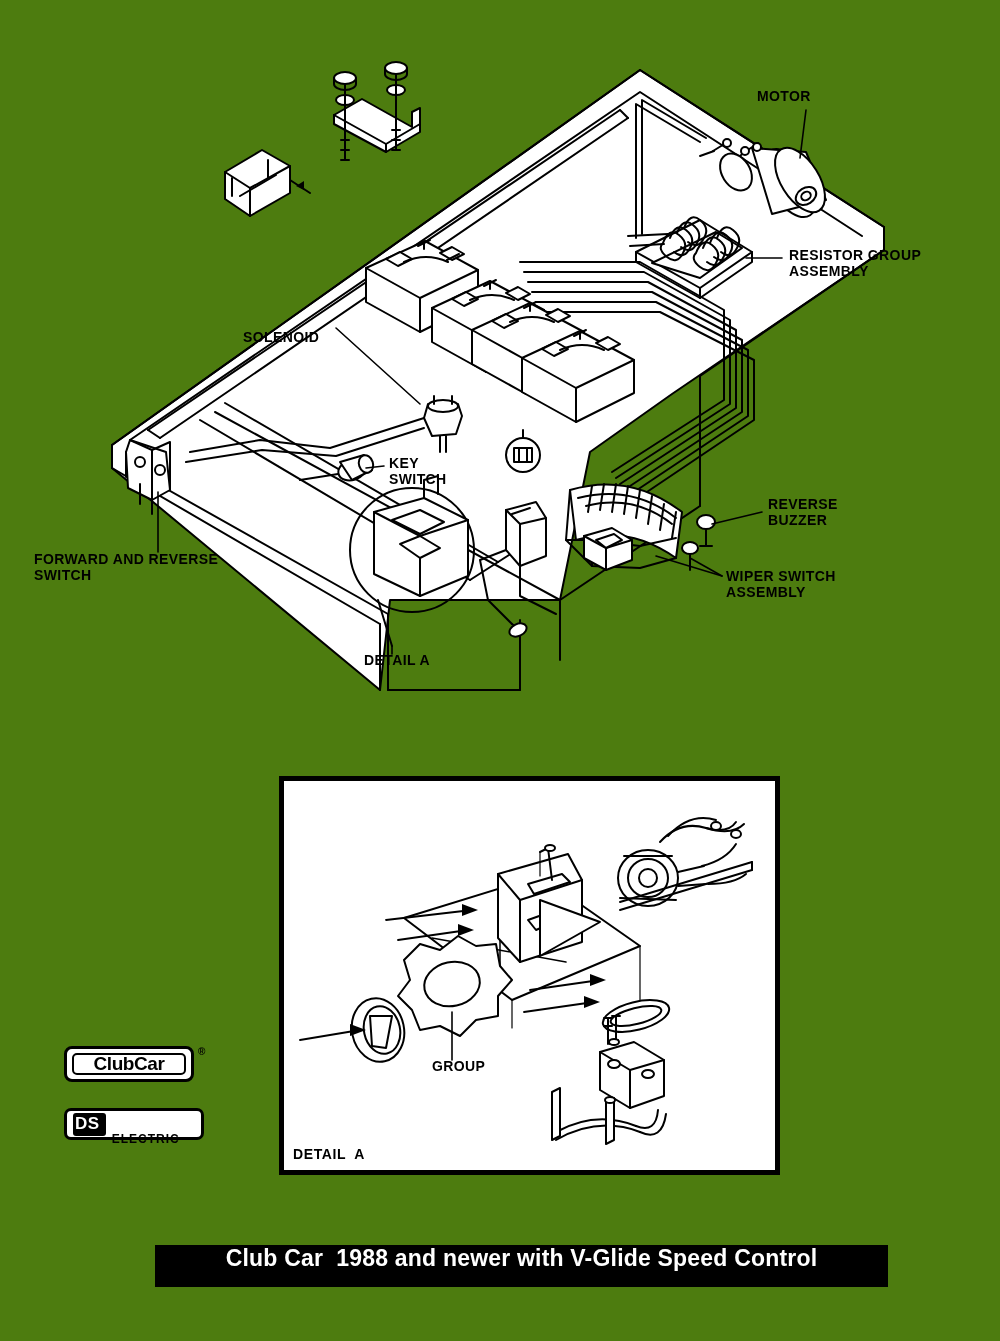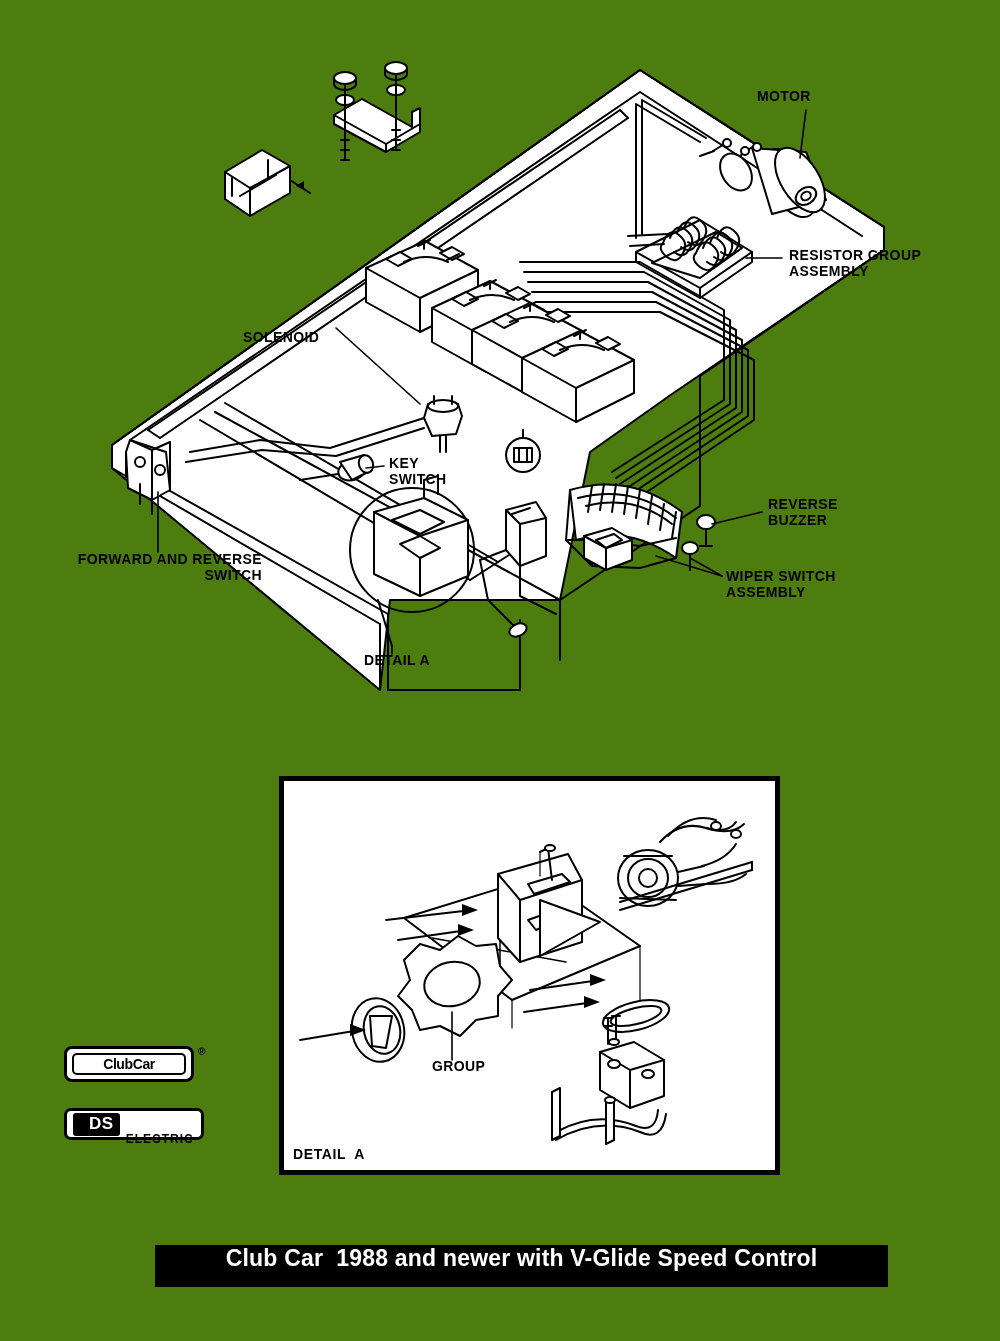--- a/index.html
+++ b/index.html
@@ -28,21 +28,21 @@
   .callout {
     position: absolute;
     font-family: "Liberation Sans", sans-serif;
     font-weight: bold;
     font-size: 14px;
     line-height: 16px;
     letter-spacing: 0.4px;
     color: #000;
     white-space: pre;
   }
-  .callout.center { text-align: right; }
+  .callout.center { text-align: left; }
   .callout.left   { text-align: left; }
 
   
   #logo-clubcar {
     position: absolute;
     left: 64px;
     top: 1046px;
     width: 130px;
     height: 36px;
     border: 3px solid #000;
@@ -57,21 +57,21 @@
     border: 2px solid #000;
     border-radius: 5px;
     display: flex;
     align-items: center;
     justify-content: center;
     box-sizing: border-box;
   }
   #logo-clubcar .txt {
     font-family: "Liberation Sans", sans-serif;
     font-weight: bold;
-    font-size: 14px;
+    font-size: 19px;
     letter-spacing: -0.4px;
   }
   #logo-reg {
     position: absolute;
     left: 198px;
     top: 1046px;
     font-size: 10px;
     font-weight: bold;
   }
   #logo-ds {
@@ -86,21 +86,21 @@
     box-sizing: border-box;
     display: flex;
     align-items: center;
     padding-left: 6px;
   }
   #logo-ds .ds-box {
     background: #000;
     color: #fff;
     font-weight: bold;
     font-size: 17px;
-    padding: 1px 6px 2px 16px;
+    padding: 1px 6px 2px 2px;
     border-radius: 3px;
     letter-spacing: 0.5px;
   }
   #logo-ds .ds-sub {
     font-weight: bold;
     font-size: 12px;
     letter-spacing: 1px;
     margin-left: 6px;
     margin-top: 30px;
   }

